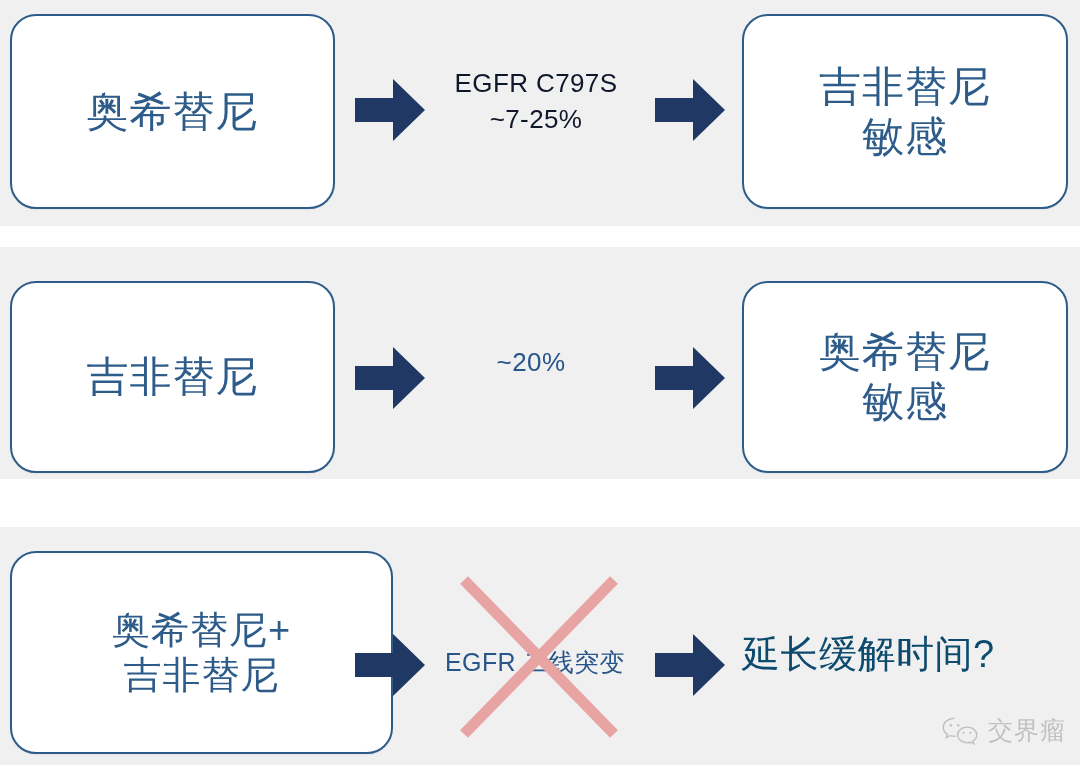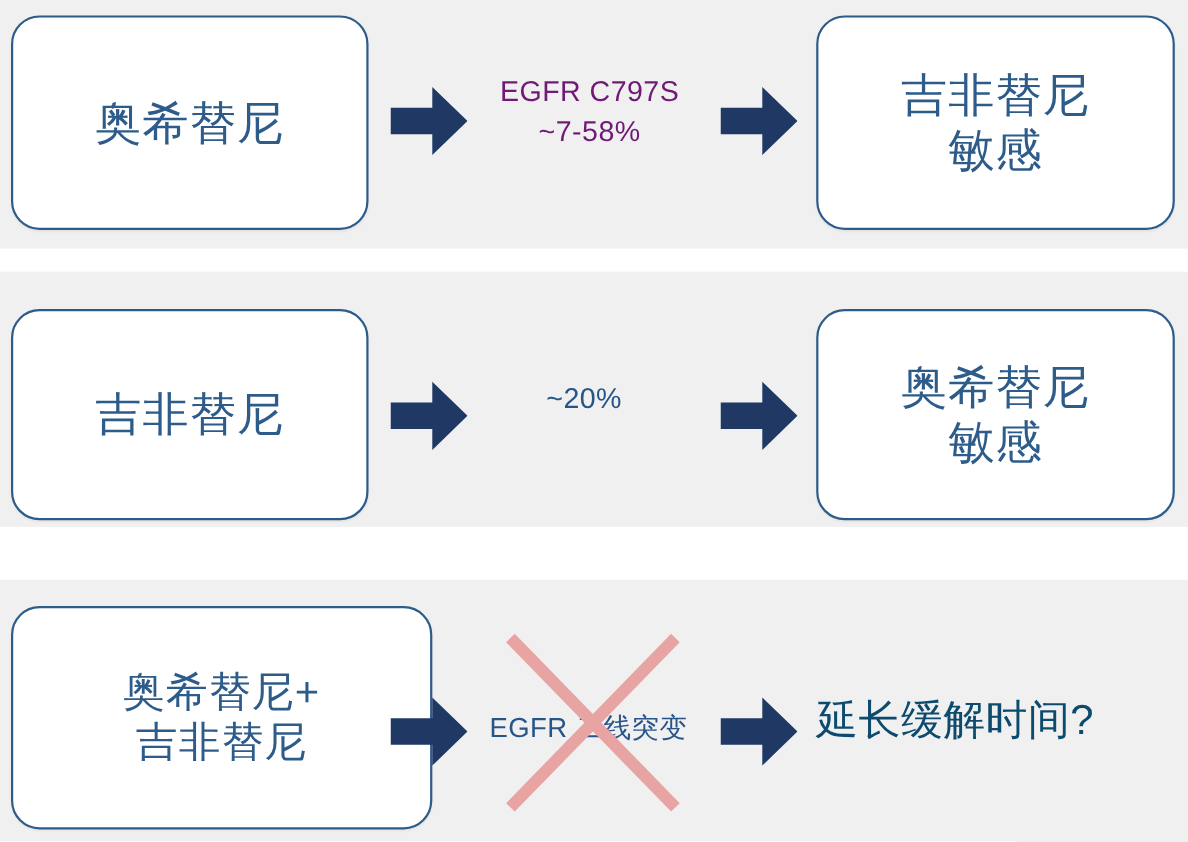--- a/index.html
+++ b/index.html
@@ -142,23 +142,23 @@
       <span class="line">奥希替尼</span>
     </div>
   </div>
 
   <div class="block-arrow" id="arrow-r1-a">
     <svg viewBox="0 0 70 70" xmlns="http://www.w3.org/2000/svg">
       <polygon points="0,23 38,23 38,4 70,35 38,66 38,47 0,47" fill="#1f3864"></polygon>
     </svg>
   </div>
 
-  <div class="mutation-label" id="mutation-r1" style="color: #701a75;">
+  <div class="mutation-label" id="mutation-r1" style="color: #0f172a;">
     <span class="line">EGFR C797S</span>
-    <span class="line">~7-58%</span>
+    <span class="line">~7-25%</span>
   </div>
 
   <div class="block-arrow" id="arrow-r1-b">
     <svg viewBox="0 0 70 70" xmlns="http://www.w3.org/2000/svg">
       <polygon points="0,23 38,23 38,4 70,35 38,66 38,47 0,47" fill="#1f3864"></polygon>
     </svg>
   </div>
 
   <div class="drug-box" id="box-r1-right" style="border-color: rgb(46, 92, 138); color: rgb(46, 92, 138);">
     <div>
@@ -225,14 +225,31 @@
   </div>
 
   <div class="block-arrow" id="arrow-r3-b">
     <svg viewBox="0 0 70 70" xmlns="http://www.w3.org/2000/svg">
       <polygon points="0,23 38,23 38,4 70,35 38,66 38,47 0,47" fill="#1f3864"></polygon>
     </svg>
   </div>
 
   <div id="outcome-r3" style="color: #0c4a6e;">延长缓解时间?</div>
 
+  <div id="watermark">
+    <span id="wechat-icon">
+      <svg viewBox="0 0 40 32" xmlns="http://www.w3.org/2000/svg">
+        <g fill="none" stroke="#9a9a9a" stroke-width="1.4">
+          <path d="M14.5 3.2C8.2 3.2 3.2 7.3 3.2 12.3c0 2.8 1.6 5.3 4.1 7l-1.1 3.3 3.8-1.9c1.4.4 2.9.6 4.5.6 .4 0 .8 0 1.2-.05"></path>
+          <path d="M36.8 19.9c0-4.3-4.3-7.8-9.6-7.8s-9.6 3.5-9.6 7.8 4.3 7.8 9.6 7.8c1.2 0 2.4-.2 3.5-.5l3.2 1.6-.9-2.8c2.3-1.4 3.8-3.6 3.8-6.1z"></path>
+        </g>
+        <g fill="#9a9a9a">
+          <circle cx="10.8" cy="10.2" r="1.3"></circle>
+          <circle cx="18.2" cy="10.2" r="1.3"></circle>
+          <circle cx="23.6" cy="17.8" r="1.15"></circle>
+          <circle cx="30.4" cy="17.8" r="1.15"></circle>
+        </g>
+      </svg>
+    </span>
+    <span class="wm-text">交界瘤</span>
+  </div>
 
 </div>
 
 </body></html>

